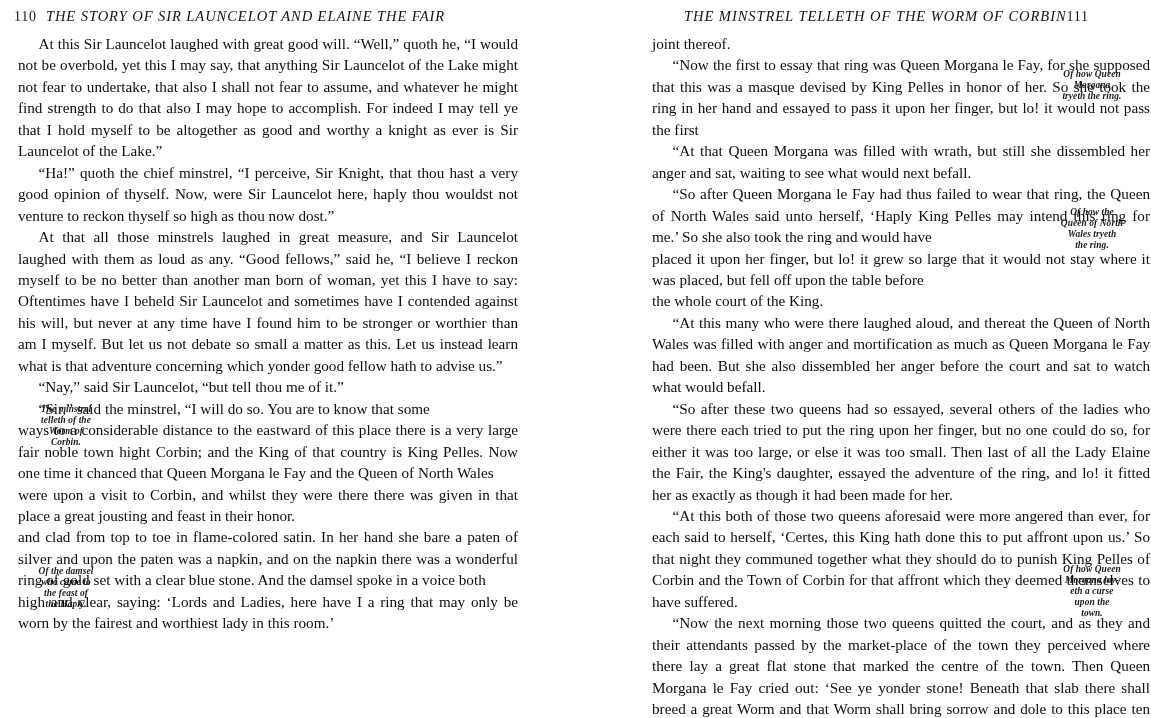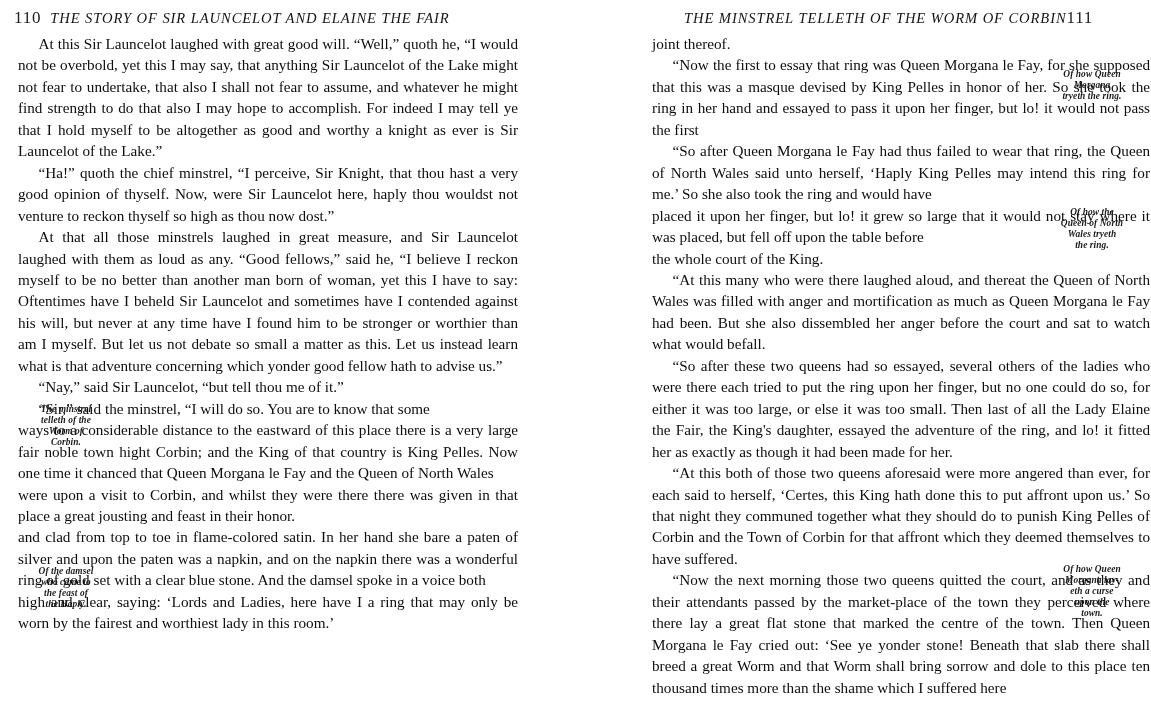--- a/index.html
+++ b/index.html
@@ -36,21 +36,21 @@
     height: 20px;
     font-style: italic;
     font-size: 14.6px;
     letter-spacing: 0.9px;
     white-space: nowrap;
     color: #141414;
   }
   .folio {
     font-style: normal;
     font-variant: small-caps;
-    font-size: 17px;
+    font-size: 14px;
     letter-spacing: 0.8px;
     color: #202020;
   }
   #runhead-left  { left: 14px; }
   #runhead-left .folio { margin-right: 9px; }
   #runhead-right { left: 68px; }
   #runhead-right .folio { }
 
   
   .column {
@@ -144,20 +144,21 @@
 
   <div class="page" id="page-right">
 
     <div class="runhead" id="runhead-right">
       <span>THE MINSTREL TELLETH OF THE WORM OF CORBIN</span><span class="folio">111</span>
     </div>
 
     <div class="column" id="col-right">
       <p class="para noindent">joint thereof.</p>
       <p class="para notch-right">“Now the first to essay that ring was Queen Morgana le Fay, for she supposed that this was a masque devised by King Pelles in honor of her. So she took the ring in her hand and essayed to pass it upon her finger, but lo! it would not pass the first</p>
+      <p class="para">“At that Queen Morgana was filled with wrath, but still she dissembled her anger and sat, waiting to see what would next befall.</p>
       <p class="para">“So after Queen Morgana le Fay had thus failed to wear that ring, the Queen of North Wales said unto herself, ‘Haply King Pelles may intend this ring for me.’ So she also took the ring and would have</p>
       <p class="para noindent notch-right">placed it upon her finger, but lo! it grew so large that it would not stay where it was placed, but fell off upon the table before</p>
       <p class="para noindent">the whole court of the King.</p>
       <p class="para">“At this many who were there laughed aloud, and thereat the Queen of North Wales was filled with anger and mortification as much as Queen Morgana le Fay had been. But she also dissembled her anger before the court and sat to watch what would befall.</p>
       <p class="para">“So after these two queens had so essayed, several others of the ladies who were there each tried to put the ring upon her finger, but no one could do so, for either it was too large, or else it was too small. Then last of all the Lady Elaine the Fair, the King's daughter, essayed the adventure of the ring, and lo! it fitted her as exactly as though it had been made for her.</p>
       <p class="para">“At this both of those two queens aforesaid were more angered than ever, for each said to herself, ‘Certes, this King hath done this to put affront upon us.’ So that night they communed together what they should do to punish King Pelles of Corbin and the Town of Corbin for that affront which they deemed themselves to have suffered.</p>
       <p class="para">“Now the next morning those two queens quitted the court, and as they and their attendants passed by the market-place of the town they perceived where there lay a great flat stone that marked the centre of the town. Then Queen Morgana le Fay cried out: ‘See ye yonder stone! Beneath that slab there shall breed a great Worm and that Worm shall bring sorrow and dole to this place ten thousand times more than the shame which I suffered here</p>
 
     </div>
 

